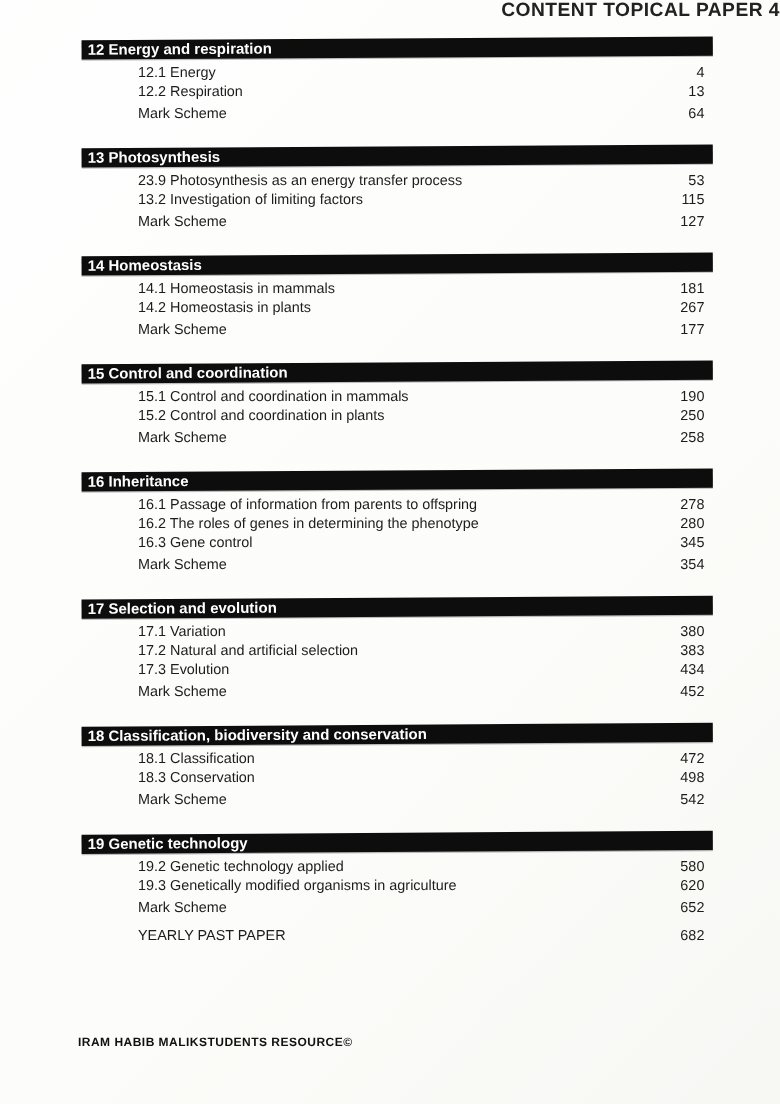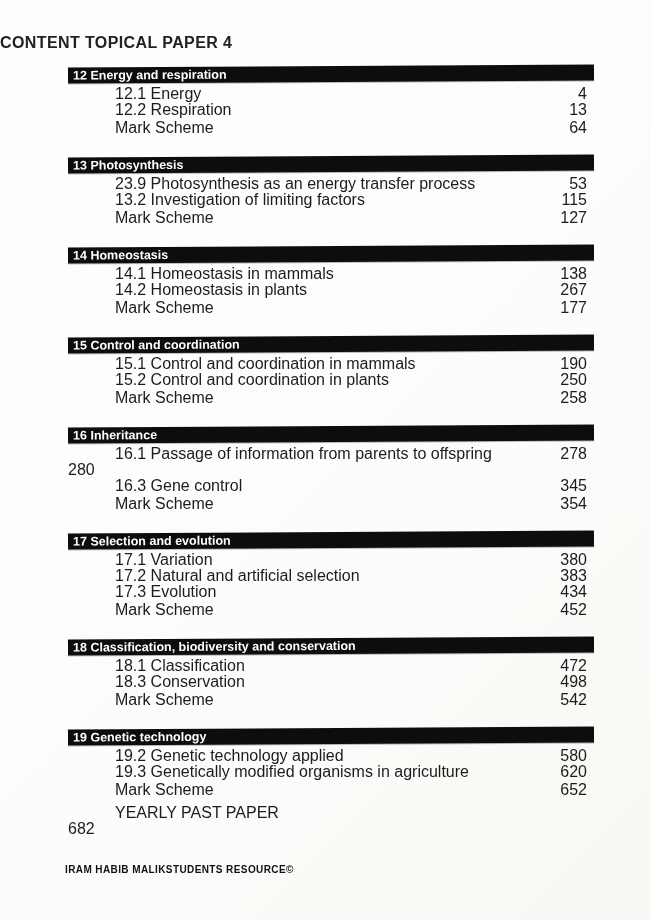--- a/index.html
+++ b/index.html
@@ -14,22 +14,21 @@
     overflow: hidden;
   }
   .page {
     position: relative;
     width: 650px;
     height: 920px;
     background: linear-gradient(135deg, #fefefe 0%, #fcfcfa 60%, #f7f7f4 100%);
     color: #1c1c1c;
   }
   .page-title {
-    padding-top: 34px;
-    text-align: left;
+    text-align: right;
     font-size: 16px;
     font-weight: bold;
     letter-spacing: 0.4px;
     color: #222222;
   }
   .toc {
     margin-top: 14px;
     margin-left: 68px;
     width: 526px;
   }
@@ -45,36 +44,35 @@
     line-height: 16px;
     padding-left: 5px;
     margin-bottom: 4px;
     transform: rotate(-0.35deg);
     box-shadow: 0 1px 0 rgba(0,0,0,0.25);
   }
   .toc-row {
     display: flex;
     justify-content: space-between;
     align-items: baseline;
-    font-size: 16px;
+    font-size: 12px;
     line-height: 16px;
     color: #1c1c1c;
   }
   .toc-row .label {
     padding-left: 47px;
   }
   .toc-row .pagenum {
     padding-right: 7px;
   }
   .toc-row.markscheme {
     margin-top: 2px;
   }
   .toc-row.spaced {
     margin-top: 7px;
-    flex-direction: column;
   }
   .footer {
     position: absolute;
     top: 864px;
     left: 65px;
     right: 40px;
     display: flex;
     justify-content: flex-start;
     font-size: 10px;
     font-weight: bold;
@@ -117,21 +115,21 @@
         </div>
         <div class="toc-row markscheme">
           <span class="label">Mark Scheme</span>
           <span class="pagenum">127</span>
         </div>
       </section>
       <section class="toc-section">
         <div class="section-bar">14 Homeostasis</div>
         <div class="toc-row">
           <span class="label">14.1 Homeostasis in mammals</span>
-          <span class="pagenum">138</span>
+          <span class="pagenum">181</span>
         </div>
         <div class="toc-row">
           <span class="label">14.2 Homeostasis in plants</span>
           <span class="pagenum">267</span>
         </div>
         <div class="toc-row markscheme">
           <span class="label">Mark Scheme</span>
           <span class="pagenum">177</span>
         </div>
       </section>
@@ -150,20 +148,21 @@
           <span class="pagenum">258</span>
         </div>
       </section>
       <section class="toc-section">
         <div class="section-bar">16 Inheritance</div>
         <div class="toc-row">
           <span class="label">16.1 Passage of information from parents to offspring</span>
           <span class="pagenum">278</span>
         </div>
         <div class="toc-row">
+          <span class="label">16.2 The roles of genes in determining the phenotype</span>
           <span class="pagenum">280</span>
         </div>
         <div class="toc-row">
           <span class="label">16.3 Gene control</span>
           <span class="pagenum">345</span>
         </div>
         <div class="toc-row markscheme">
           <span class="label">Mark Scheme</span>
           <span class="pagenum">354</span>
         </div>

